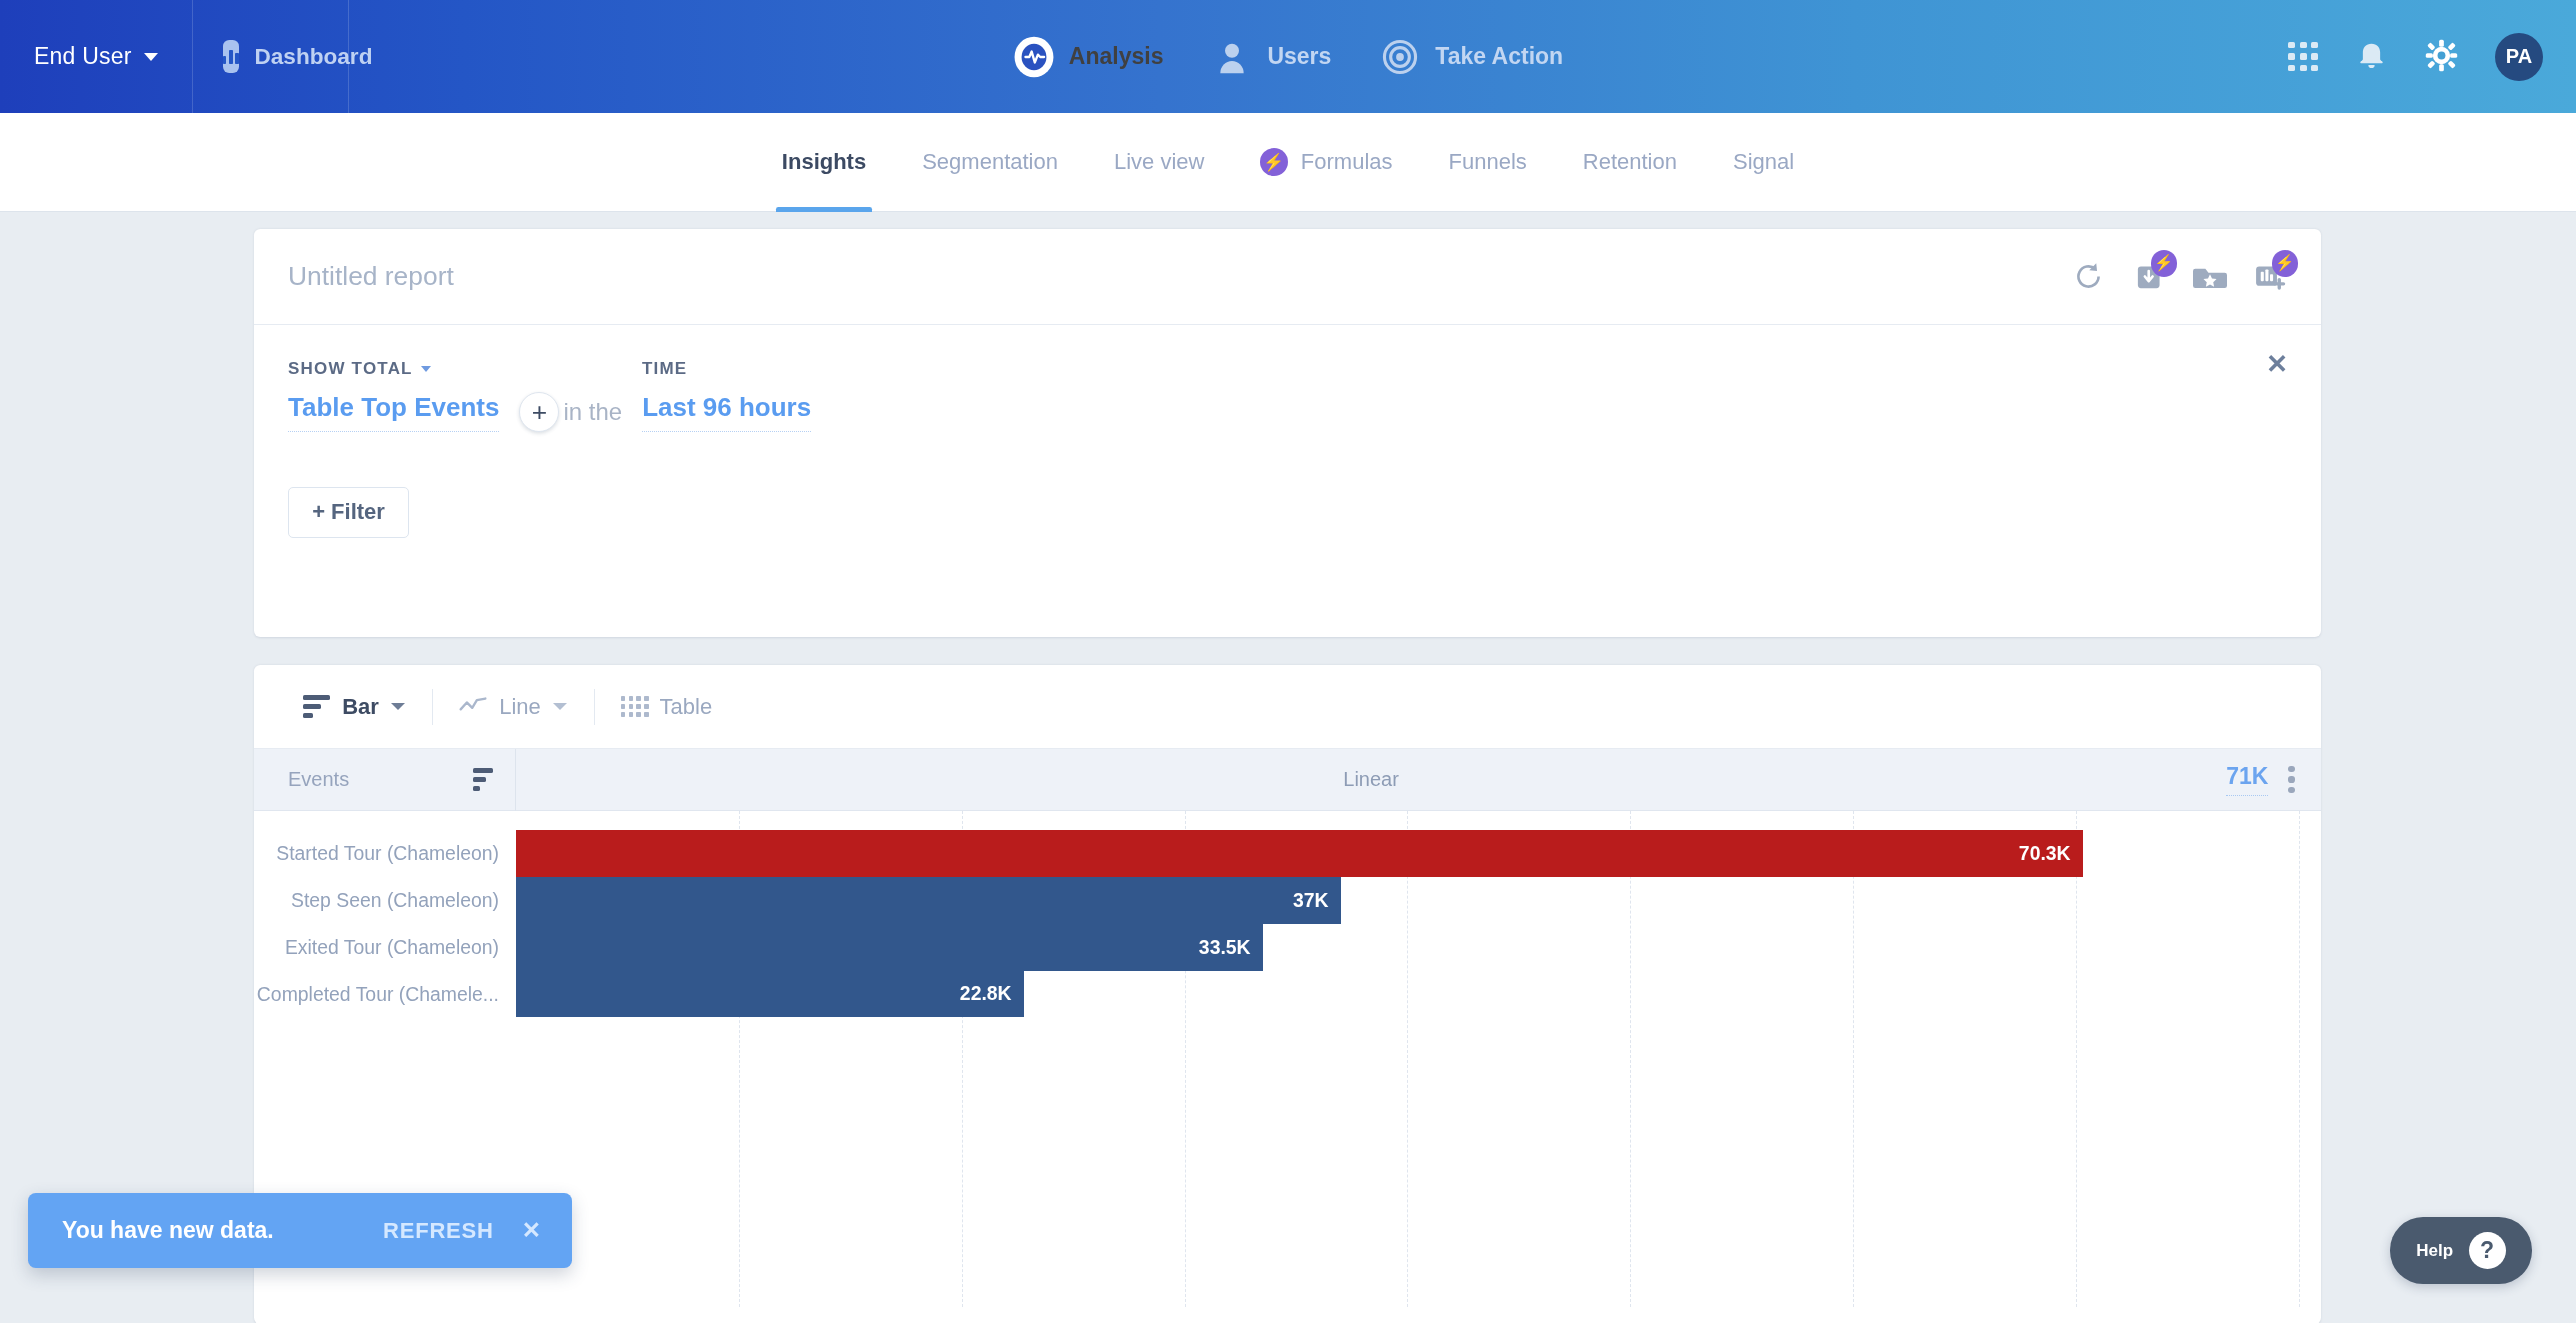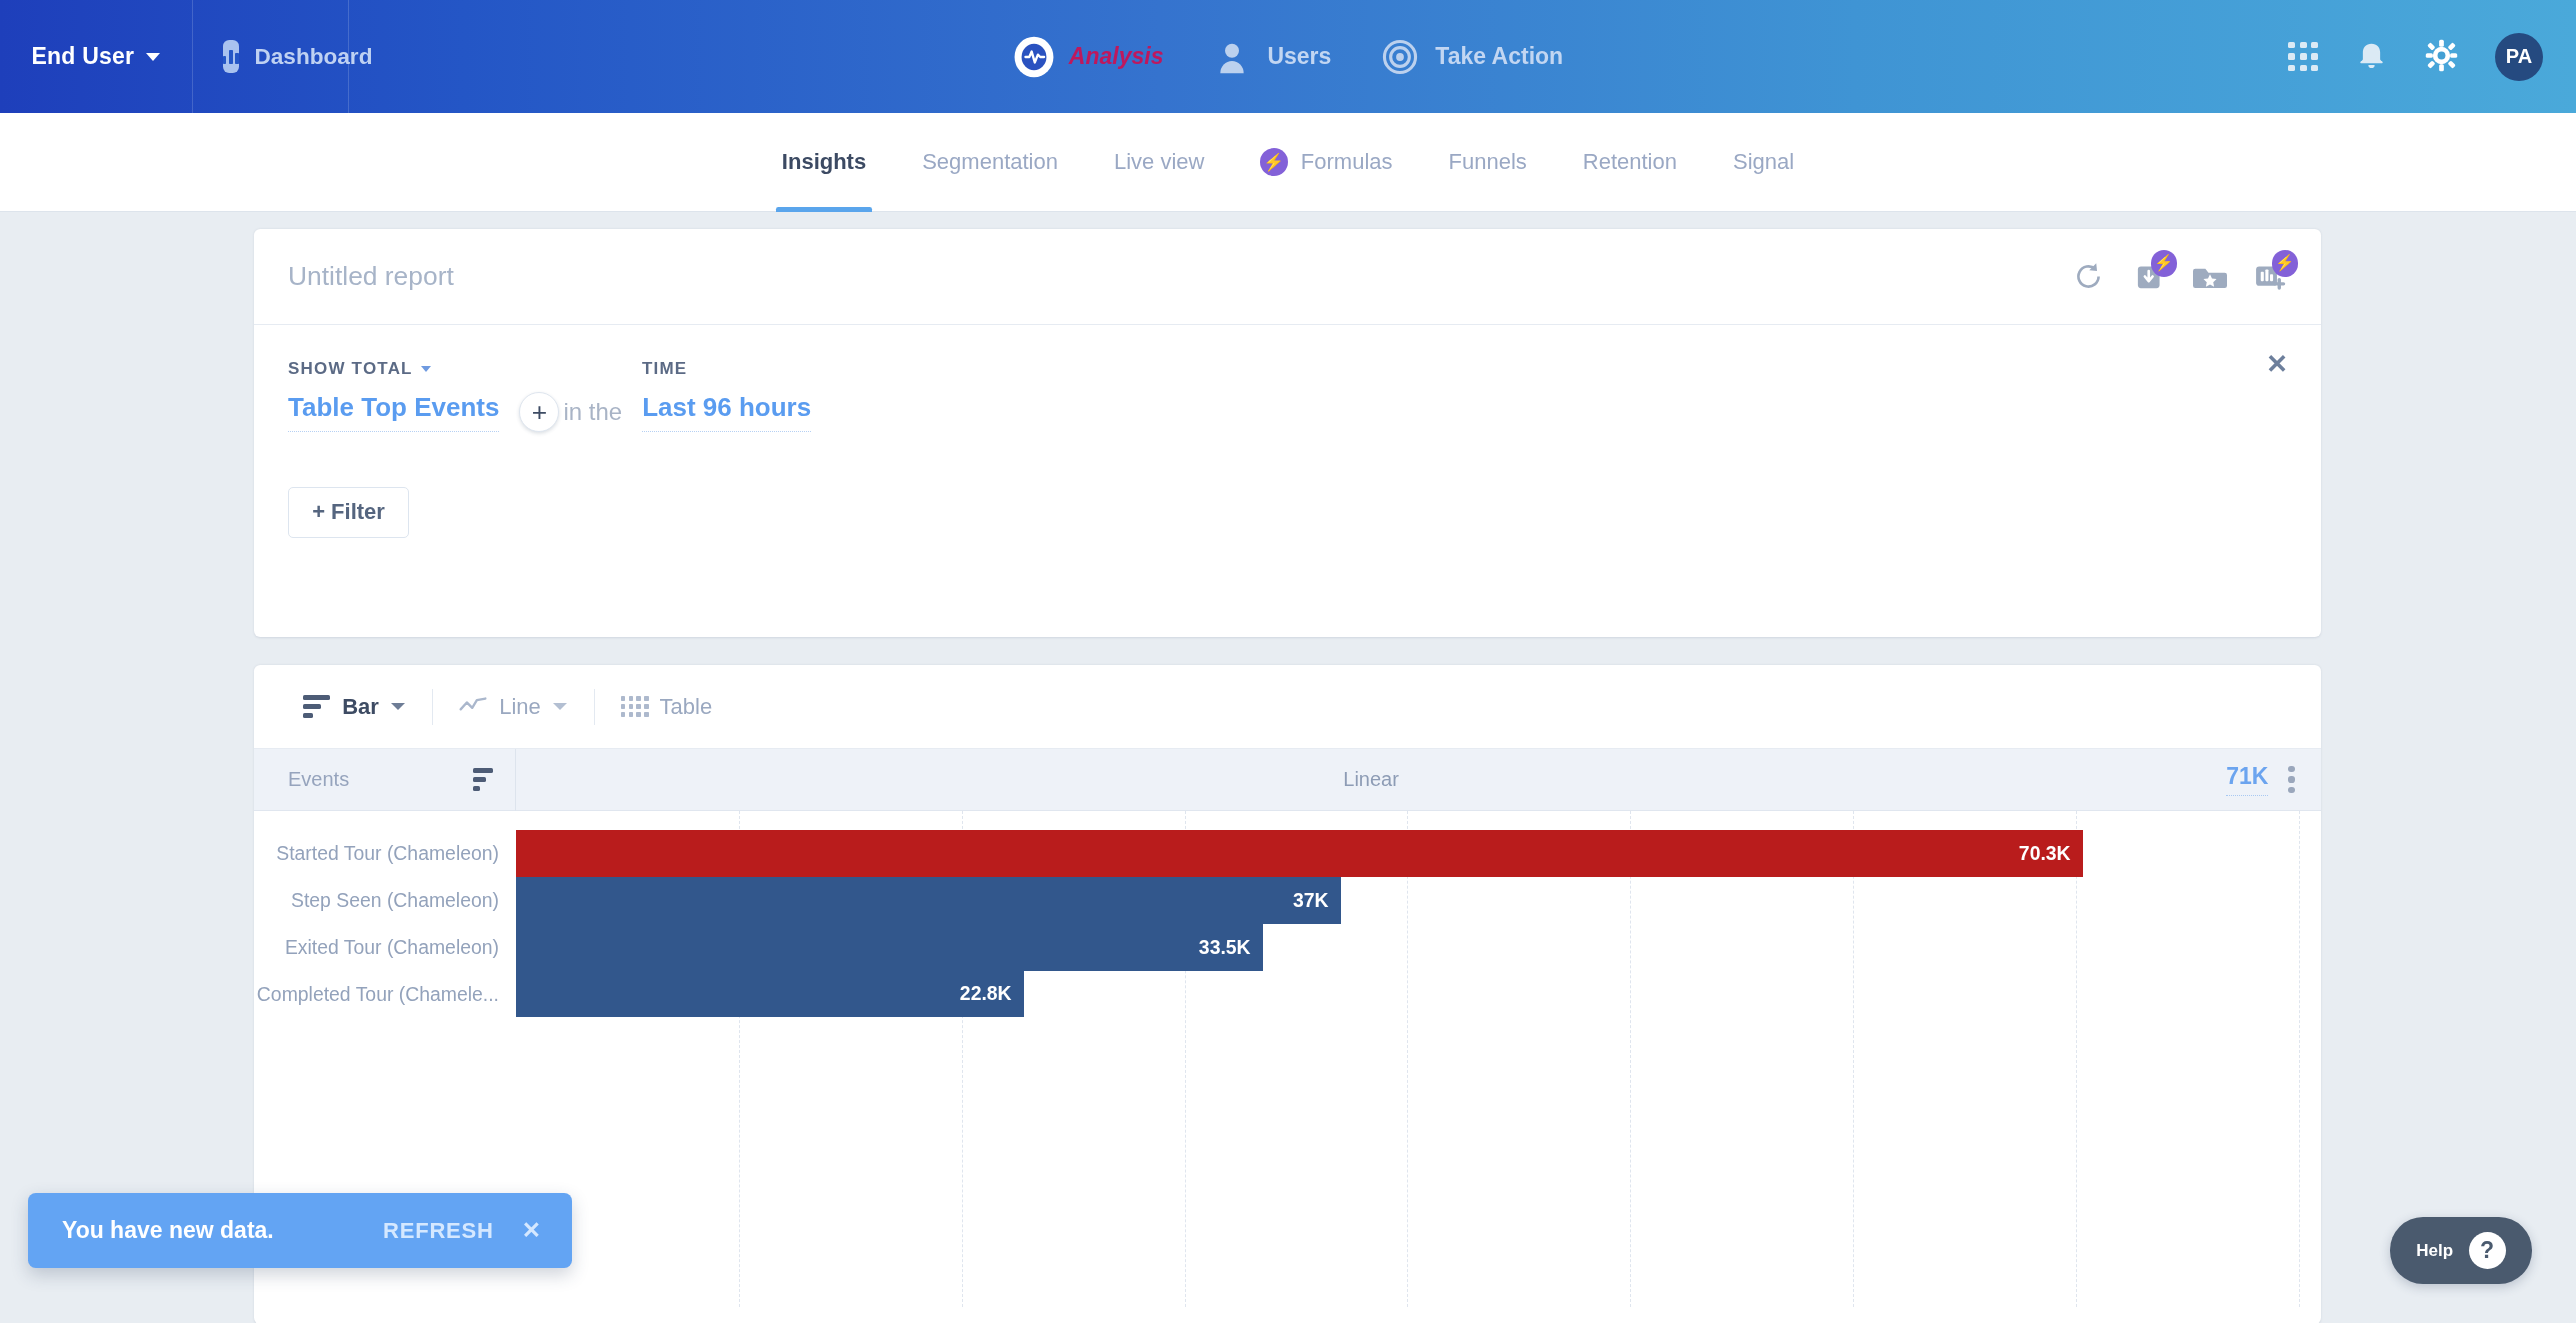--- a/index.html
+++ b/index.html
@@ -16,21 +16,21 @@
     width: 2576px; height: 113px;
     background: linear-gradient(90deg, #1e3fbb 0%, #2456c6 18%, #3573ce 45%, #3f94d4 72%, #4aa9da 100%);
     display: flex; align-items: center;
   }
   .brand-cell {
     width: 193px; height: 113px;
     display: flex; align-items: center; justify-content: center;
     gap: 12.4px; color: #ffffff;
     border-right: 0.8px solid rgba(255,255,255,0.16);
   }
-  .brand-label { font-size: 23px; font-weight: bold; letter-spacing: 0.2px; }
+  .brand-label { font-size: 23px; font-weight: normal; letter-spacing: 0.2px; }
   .chev { display: inline-block; width: 0; height: 0;
     border-left: 7.8px solid transparent; border-right: 7.8px solid transparent;
     border-top: 8.6px solid #ffffff; }
   .dash-cell {
     width: 156px; height: 113px;
     display: flex; align-items: center; justify-content: flex-start;
     gap: 15.6px; padding-left: 29.6px;
     border-right: 0.8px solid rgba(255,255,255,0.16);
   }
   .dash-ico {
@@ -44,21 +44,21 @@
   .dash-ico i:nth-child(3){height:11px}
   .dash-label { color: #bfd1f2; font-size: 22.6px; font-weight: bold; }
 
   .topnav {
     position: absolute; left: 0; top: 0; width: 2576px; height: 113px;
     display: flex; align-items: center; justify-content: center; gap: 48px;
     pointer-events: none;
   }
   .topnav-item { display: flex; align-items: center; gap: 14px; pointer-events: auto; }
   .topnav-label { font-size: 23px; font-weight: bold; color: #c2d6f2; }
-  .topnav-item.active .topnav-label { color: #be185d; font-style: italic; }
+  .topnav-item.active .topnav-label { color: #404040; }
   .tn-ico { width: 42px; height: 42px; flex: 0 0 42px; }
 
   .topright {
     position: absolute; right: 33px; top: 0; height: 113px;
     display: flex; align-items: center; gap: 37px;
   }
   .grid-ico { width: 29.6px; height: 29.6px; display: grid;
     grid-template-columns: repeat(3, 1fr); gap: 4.7px; }
   .grid-ico span { background: #dbeaf5; border-radius: 1.6px; }
   .avatar {

